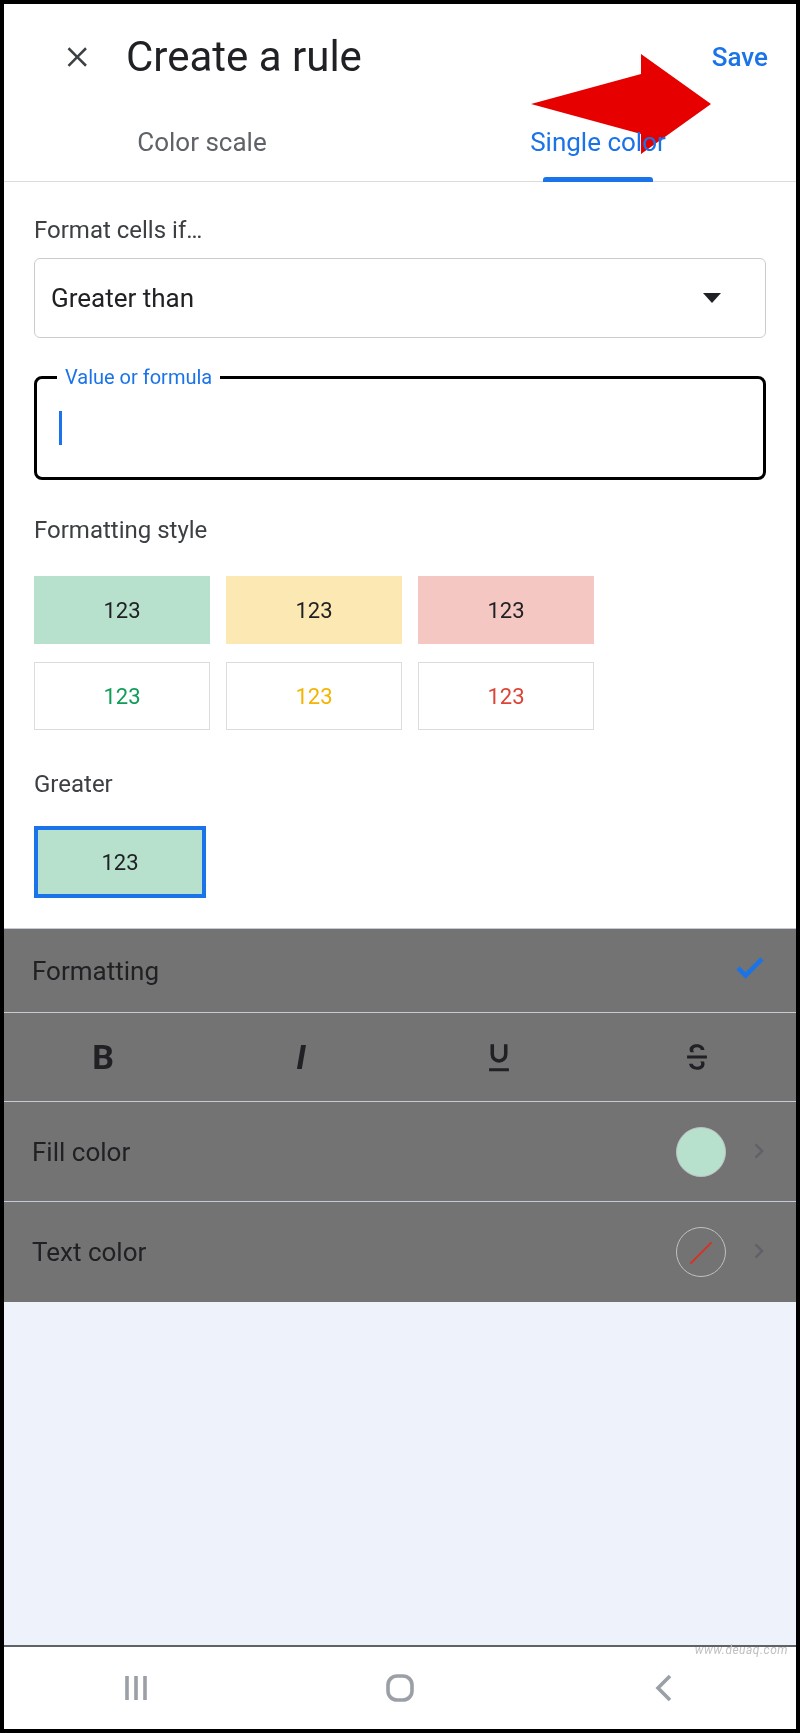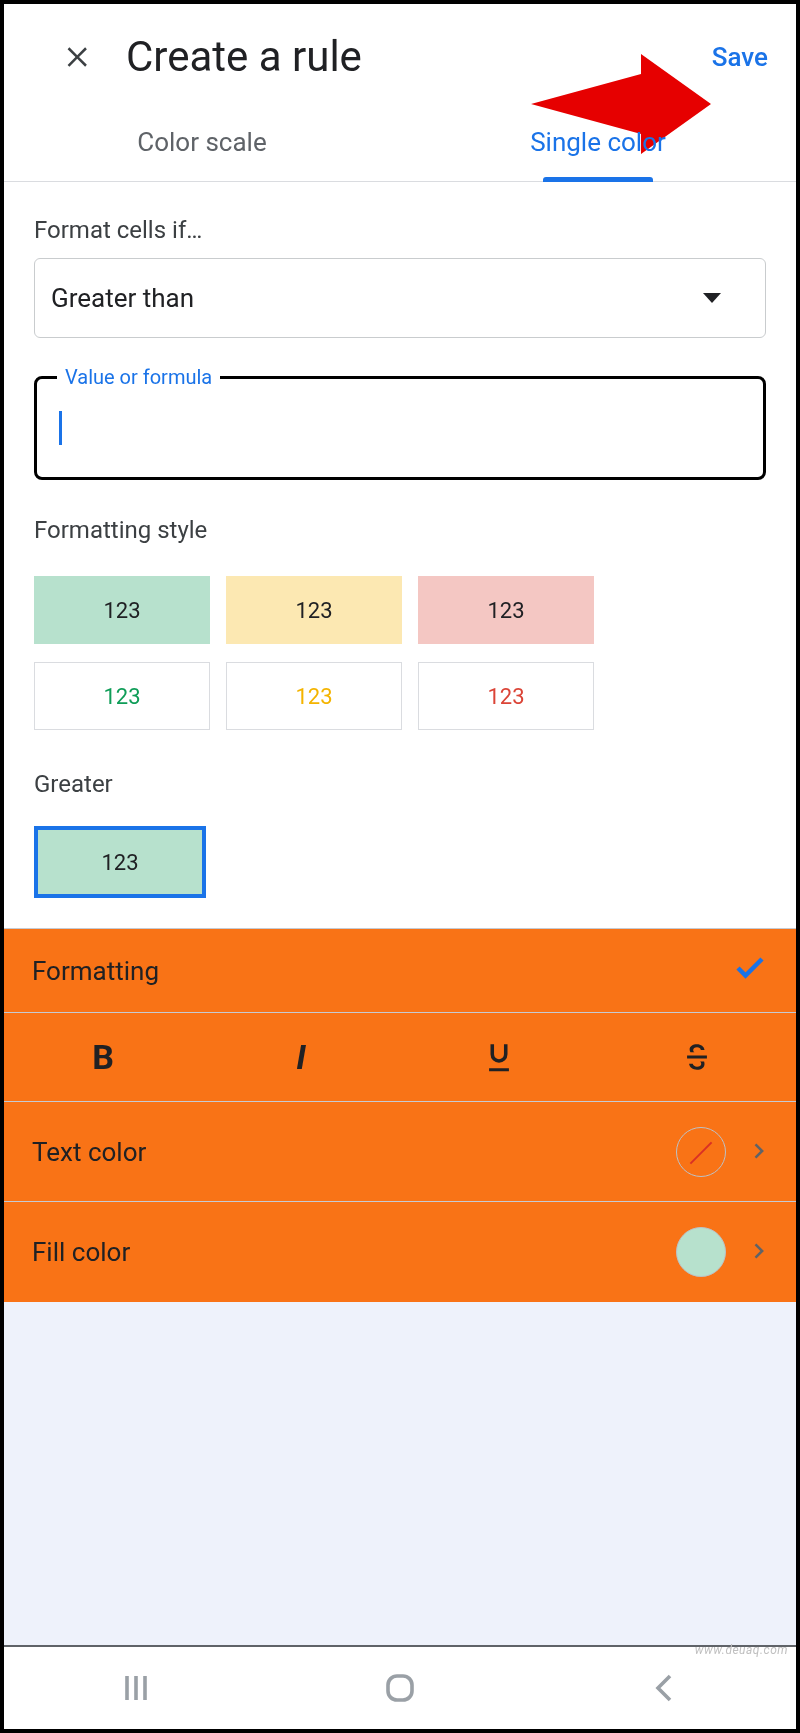--- a/index.html
+++ b/index.html
@@ -38,21 +38,21 @@
   .swatch.fill-yellow { background: #fce8b2; color: #202124; border-color:#fce8b2;}
   .swatch.fill-red { background: #f4c7c3; color: #202124; border-color:#f4c7c3;}
   .swatch.text-green { color: #0f9d58; }
   .swatch.text-yellow { color: #f4b400; }
   .swatch.text-red { color: #db4437; }
 
   .custom-row { padding: 14px 30px 30px; }
   .custom-swatch { width: 172px; height: 72px; border: 4px solid #1a73e8; background: #b7e1cd; display: flex; align-items: center; justify-content: center; font-size: 22px; cursor: pointer; }
 
   
-  .panel { background: #f97316; border-top: 1px solid #c6cad2; }
+  .panel { background: #737373; border-top: 1px solid #c6cad2; }
   .panel-header { height: 84px; display: flex; align-items: center; justify-content: space-between; padding: 0 28px; font-size: 26px; border-bottom: 1px solid #c6cad2; }
   .check { color: #1a73e8; }
   .check svg { width: 36px; height: 36px; }
 
   .toolbar { display: flex; border-bottom: 1px solid #c6cad2; }
   .tool { flex: 1; height: 88px; display: flex; align-items: center; justify-content: center; font-size: 34px; font-weight: 700; cursor: pointer; color: #202124; }
   .tool svg { width: 34px; height: 34px; }
 
   .row { height: 100px; display: flex; align-items: center; justify-content: space-between; padding: 0 28px; font-size: 26px; border-bottom: 1px solid #c6cad2; cursor: pointer; }
   .row:last-of-type { border-bottom: none; }
@@ -144,42 +144,42 @@
             </svg>
         </div>
         <div class="tool">
           <svg viewBox="0 0 24 24">
               <path d="M5 11h14v2H5v-2zm7-8c2.8 0 5 1.6 5.3 4h-2.6c-.2-1-1.2-1.8-2.7-1.8-1.6 0-2.7.8-2.7 2 0 .6.3 1.1.9 1.5H7.4C7 8.1 6.8 7.4 6.8 6.7 6.8 4.4 9 3 12 3zm0 18c-3 0-5.3-1.6-5.6-4.2h2.6c.3 1.2 1.4 2 3 2 1.8 0 3-.9 3-2.1 0-.6-.3-1.1-.8-1.5h2.8c.2.5.3 1.1.3 1.7 0 2.5-2.3 4.1-5.3 4.1z" fill="currentColor"></path>
             </svg>
         </div>
       </div>
 
       <div class="row">
+        <span>Fill color</span>
+        <span class="row-right">
+          <span class="circ green"></span>
+          <span class="chev">
+            <svg viewBox="0 0 24 24">
+                <path fill="none" stroke="currentColor" stroke-width="3" d="M9 4l8 8-8 8"></path>
+              </svg>
+          </span>
+        </span>
+      </div>
+
+      <div class="row">
         <span>Text color</span>
         <span class="row-right">
           <span class="circ none"></span>
           <span class="chev">
             <svg viewBox="0 0 24 24">
                 <path fill="none" stroke="currentColor" stroke-width="3" d="M9 4l8 8-8 8"></path>
               </svg>
           </span>
         </span>
       </div>
-
-      <div class="row">
-        <span>Fill color</span>
-        <span class="row-right">
-          <span class="circ green"></span>
-          <span class="chev">
-            <svg viewBox="0 0 24 24">
-                <path fill="none" stroke="currentColor" stroke-width="3" d="M9 4l8 8-8 8"></path>
-              </svg>
-          </span>
-        </span>
-      </div>
     </div>
 
     <div class="spacer"></div>
   </div>
 
   <span class="watermark">www.deuaq.com</span>
 
   <div class="navbar">
     <span class="nav-btn">
       <svg viewBox="0 0 24 24">

